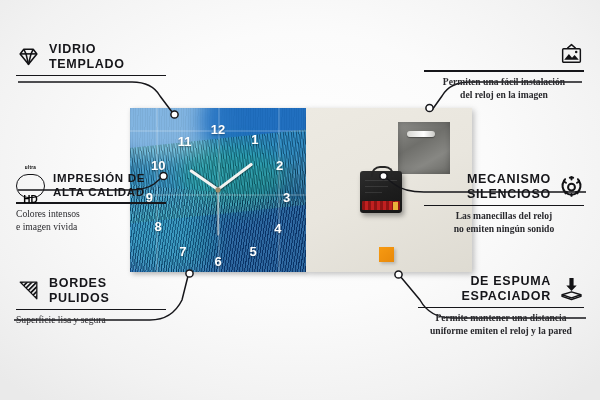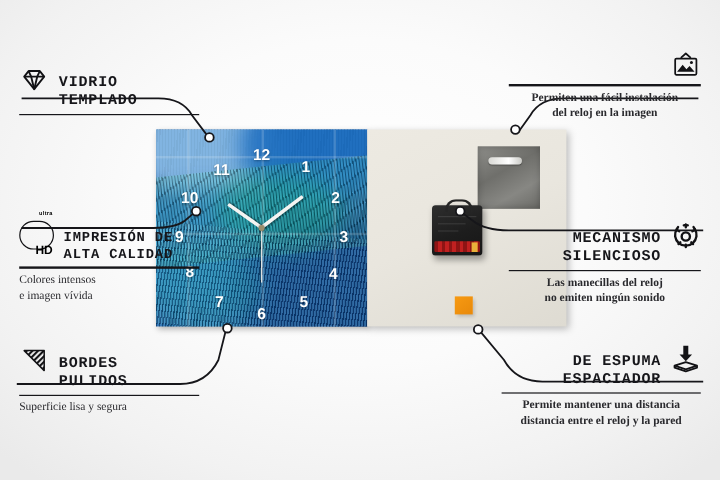--- a/index.html
+++ b/index.html
@@ -97,41 +97,41 @@
   .spacer-foam{
     position:absolute;left:73px;top:139px;width:15px;height:15px;
     background:linear-gradient(140deg,#f79a12,#e8890a);
     box-shadow:2px 2px 3px rgba(0,0,0,.18);
   }
 
   
   .callout{position:absolute;}
   .co-head{display:flex;align-items:center;gap:8px;}
   .co-title{
-    font-family:Liberation Mono, monospace;font-weight:700;font-size:12.5px;
-    letter-spacing:.7px;color:#16161a;line-height:1.18;text-transform:uppercase;margin-top:20px;
+    font-family:Liberation Sans, sans-serif;font-weight:700;font-size:12.5px;
+    letter-spacing:.7px;color:#16161a;line-height:1.18;text-transform:uppercase;
   }
   .co-rule{height:1.6px;background:#16161a;margin-top:3px;}
   .co-sub{
     font-family:"Liberation Serif",serif;font-size:9.6px;color:#2a2a2e;
     line-height:1.35;margin-top:4px;
   }
   .left .co-head{justify-content:flex-start;}
   .left .co-title{text-align:left;}
   .left .co-sub{text-align:left;}
   .right .co-head{justify-content:flex-end;}
   .right .co-title{text-align:right;}
   .right .co-sub{text-align:center;font-weight:bold;}
 
   .ico{width:25px;height:25px;flex:0 0 25px;display:block;}
   .ico svg{display:block;width:25px;height:25px;}
 
   .hd-box{
     width:27px;height:22px;border:1.6px solid #121215;border-radius:12px;
-    display:flex;flex-direction:column;align-items:flex-end;justify-content:center;
+    display:flex;flex-direction:column;align-items:center;justify-content:center;
     font-family:"Liberation Sans",sans-serif;line-height:1;flex:0 0 27px;gap:24px;
   }
   .hd-box .u{font-size:4.6px;letter-spacing:.3px;font-weight:700;}
   .hd-box .h{font-size:10px;font-weight:700;margin-top:1px;}
 
   
   #wires{position:absolute;left:0;top:0;width:600px;height:400px;pointer-events:none;}
 </style>
 </head>
 <body>
@@ -322,17 +322,17 @@
         <svg viewBox="0 0 24 24" fill="none" stroke="#121215" stroke-width="1.4" stroke-linejoin="round">
           <path d="M10 2 H14 V9 H17 L12 14.5 L7 9 H10 Z" fill="#121215" stroke="none"></path>
           <path d="M12 15.2 L21 18 L12 21 L3 18 Z"></path>
           <path d="M3 18 V19.6 L12 22.6 L21 19.6 V18"></path>
         </svg>
       </span>
     </div>
     <div class="co-rule" style="width:166px;margin-left:auto;"></div>
     <div class="co-sub">
       <div>Permite mantener una distancia</div>
-      <div>distancia entre el reloj y la pared</div>
+      <div>uniforme emiten el reloj y la pared</div>
     </div>
   </div>
 
 </div>
 
 </body></html>

